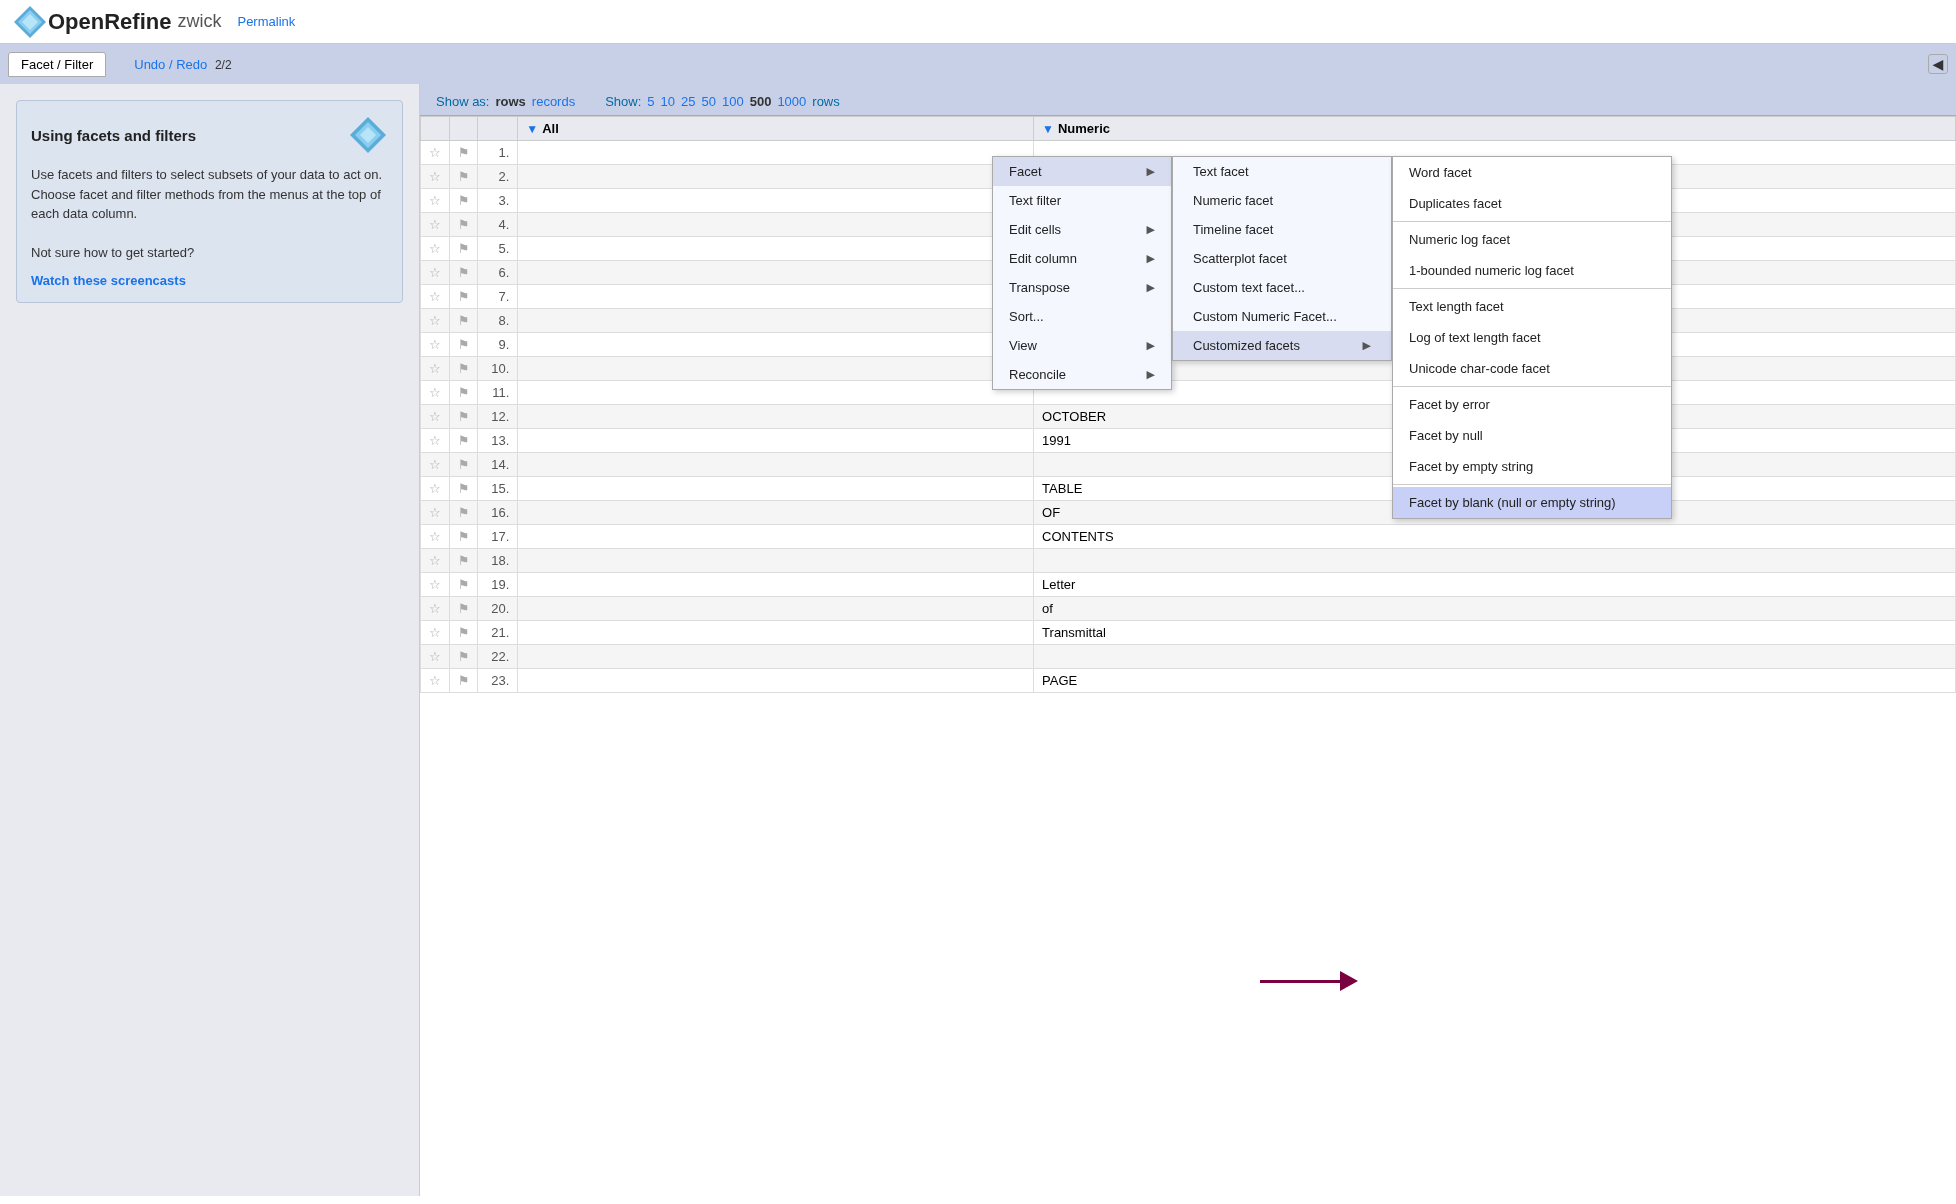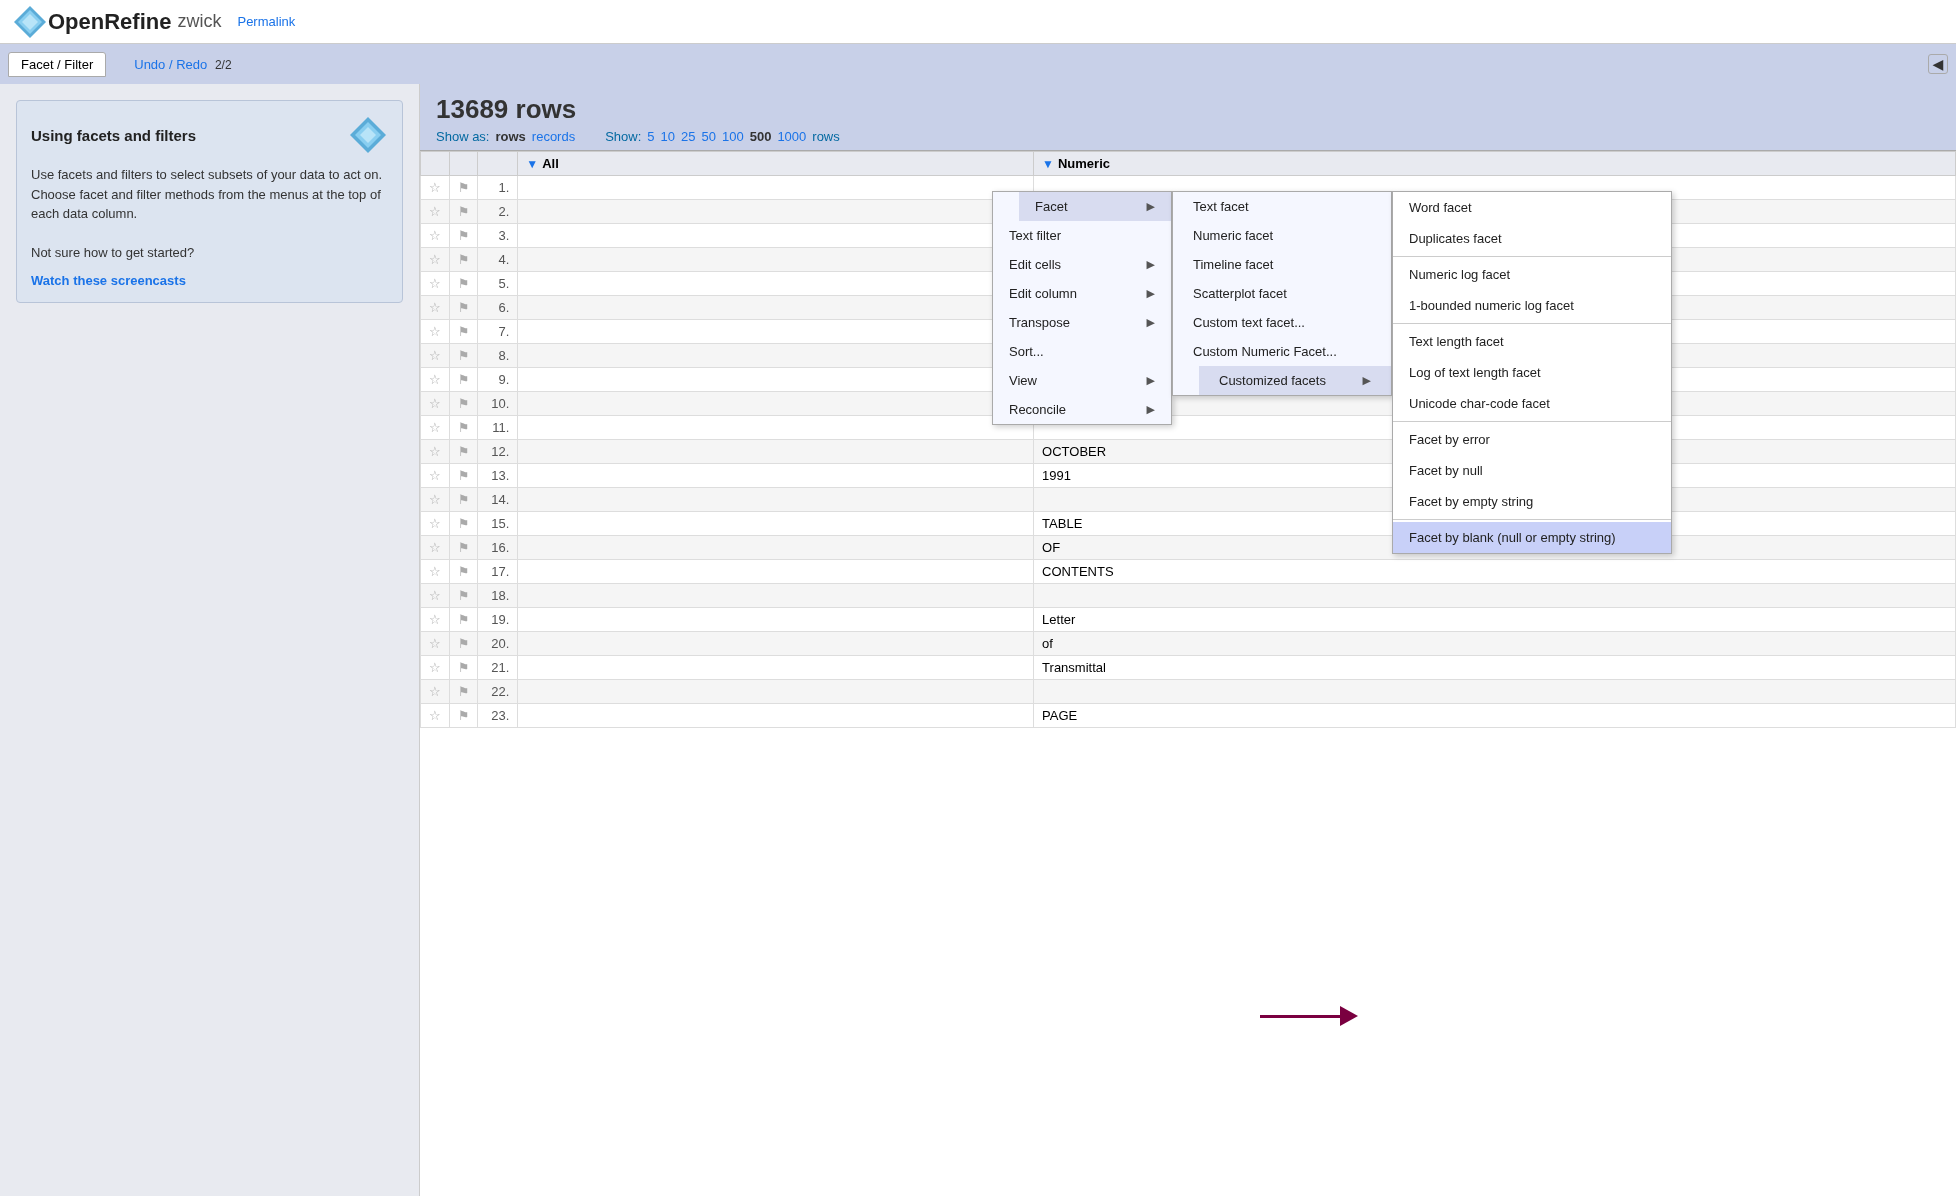--- a/index.html
+++ b/index.html
@@ -175,21 +175,20 @@
     }
     .menu-item {
       padding: 7px 16px;
       cursor: pointer;
       display: flex; align-items: center; justify-content: space-between;
       font-size: 13px;
       color: #222;
     }
     .menu-item.highlighted {
       background: #d8dcf0;
-      margin-left: 26px;
     }
     .menu-arrow { font-size: 11px; color: #555; }
 
     
     .menu-l2 {
       position: absolute;
       background: #f5f7ff;
       border: 1px solid #aaa;
       box-shadow: 2px 2px 6px rgba(0,0,0,0.2);
       min-width: 220px;
@@ -286,21 +285,20 @@
         <br><br>
         Not sure how to get started?
       </div>
       <a class="sidebar-link">Watch these screencasts</a>
     </div>
   </div>
 
   <div id="content">
 
     <div id="content-header">
-      <div class="rows-title">13689 rows</div>
       <div class="show-options">
         <span class="show-label">Show as:</span>
         <span class="show-option active">rows</span>
         <span class="show-option">records</span>
         <span style="margin-left:24px;" class="show-label">Show:</span>
         <span class="show-option">5</span>
         <span class="show-option">10</span>
         <span class="show-option">25</span>
         <span class="show-option">50</span>
         <span class="show-option">100</span>

